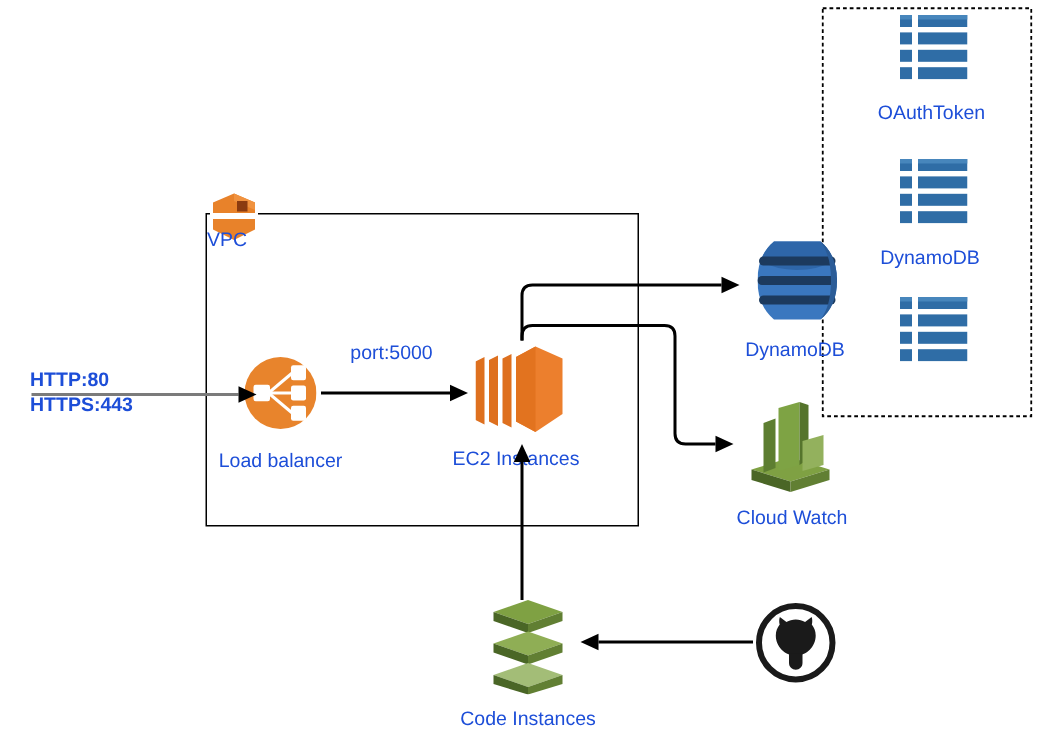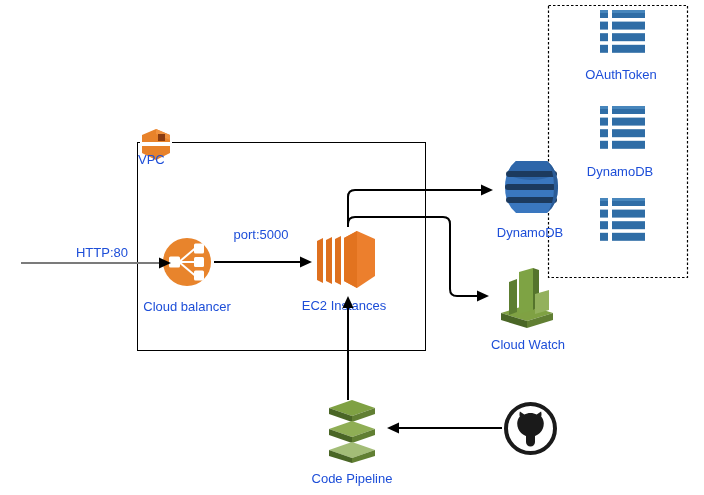--- a/index.html
+++ b/index.html
@@ -8,21 +8,21 @@
     font-family:"Liberation Sans",sans-serif;overflow:hidden;
   }
   .layer{position:absolute;left:0;top:0;}
   #boxes{z-index:1;}
   .node{position:absolute;z-index:2;}
   .label{
     position:absolute;z-index:3;font-size:13px;color:#1d4ed8;
     white-space:nowrap;line-height:15px;
   }
   .label.c{transform:translateX(-50%);}
-  .edge-label-block{text-align:right;line-height:16.5px;}
+  .edge-label-block{line-height:16.5px;font-weight:bold;}
   #arrows{z-index:4;pointer-events:none;}
 </style>
 </head>
 <body>
 
 <div class="canvas">
 
   <svg id="boxes" class="layer" width="704" height="495">
     <rect x="137.5" y="142.5" width="288" height="208" fill="none" stroke="#000" stroke-width="1"></rect>
     <rect x="548.5" y="5.5" width="139" height="272" fill="none" stroke="#000" stroke-width="1.2" stroke-dasharray="2.5,2"></rect>
@@ -157,30 +157,31 @@
           <rect x="12" y="34.8" width="33" height="8"></rect>
       </g>
       <g fill="#4786BC">
         <rect x="0" y="0" width="8" height="3"></rect>
           <rect x="12" y="0" width="33" height="3"></rect>
       </g>
     </svg>
   </div>
 
   <div class="label" style="left:138px;top:152px">VPC</div>
-  <div class="label c" style="left:187px;top:299px">Cloud balancer</div>
+  <div class="label c" style="left:187px;top:299px">Load balancer</div>
   <div class="label c" style="left:344px;top:298px">EC2 Instances</div>
   <div class="label c" style="left:530px;top:225px">DynamoDB</div>
   <div class="label c" style="left:528px;top:337px">Cloud Watch</div>
-  <div class="label c" style="left:352px;top:471px">Code Pipeline</div>
+  <div class="label c" style="left:352px;top:471px">Code Instances</div>
   <div class="label c" style="left:621px;top:67px">OAuthToken</div>
   <div class="label c" style="left:620px;top:164px">DynamoDB</div>
 
   <div class="label edge-label-block" style="left:20px;top:245px;width:108px">
     <div>HTTP:80</div>
+    <div>HTTPS:443</div>
   </div>
 
   <div class="label c" style="left:261px;top:227px">port:5000</div>
 
   <svg id="arrows" class="layer" width="704" height="495">
 
     <line x1="21" y1="263" x2="159" y2="263" stroke="#7B7B7B" stroke-width="2"></line>
     <polygon points="171,263 159,257.5 159,268.5" fill="#000"></polygon>
 
     <line x1="214" y1="262" x2="300" y2="262" stroke="#000" stroke-width="2"></line>

